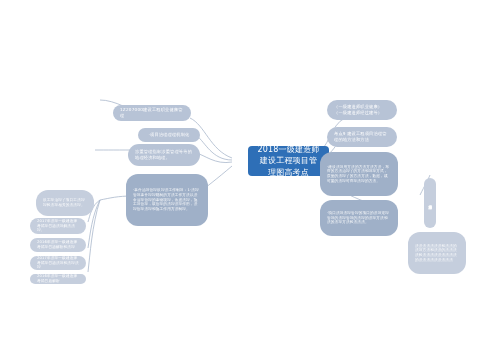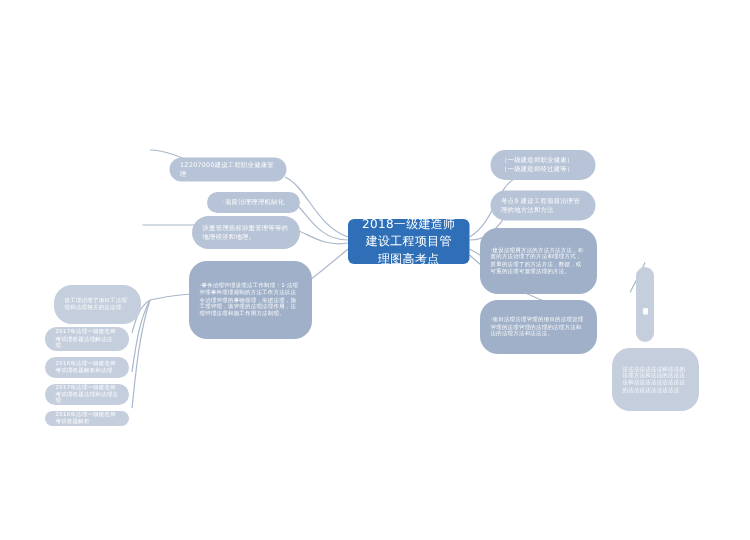--- a/index.html
+++ b/index.html
@@ -69,21 +69,21 @@
       <path d="M100 200 C 92 215 90 235 88 248"></path>
       <path d="M100 200 C 92 225 90 255 88 272"></path>
       <path d="M313 158 C 330 148 330 125 345 118"></path>
       <path d="M313 160 C 332 160 335 142 345 136"></path>
       <path d="M313 166 C 335 178 345 188 352 196"></path>
       <path d="M313 170 C 340 195 370 205 395 210"></path>
       <path d="M420 195 C 425 185 428 180 430 175"></path>
     </g>
   </svg>
 
-  <div class="node center" style="left:232px;top:146px;width:81px;height:30px;">
+  <div class="node center" style="left:248px;top:146px;width:81px;height:30px;">
     <span>2018一级建造师建设工程项目管理图高考点</span>
   </div>
 
   <div class="node lvl1 tiny" style="left:113px;top:105px;width:78px;height:16px;">
     <span>1Z207000建设工程职业健康管理</span>
   </div>
 
   <div class="node lvl1 tiny" style="left:138px;top:128px;width:62px;height:14px;">
     <span>·项目治理理理机制化</span>
   </div>

